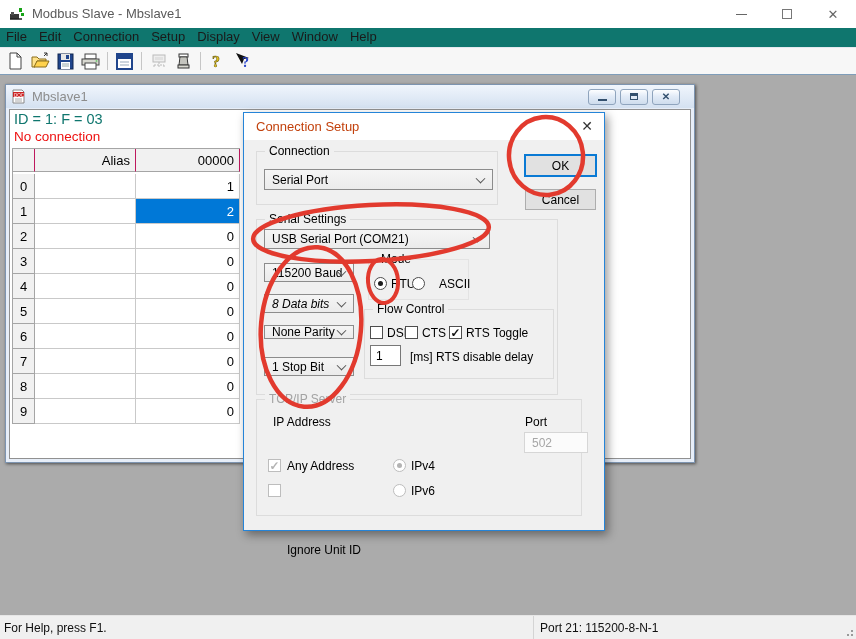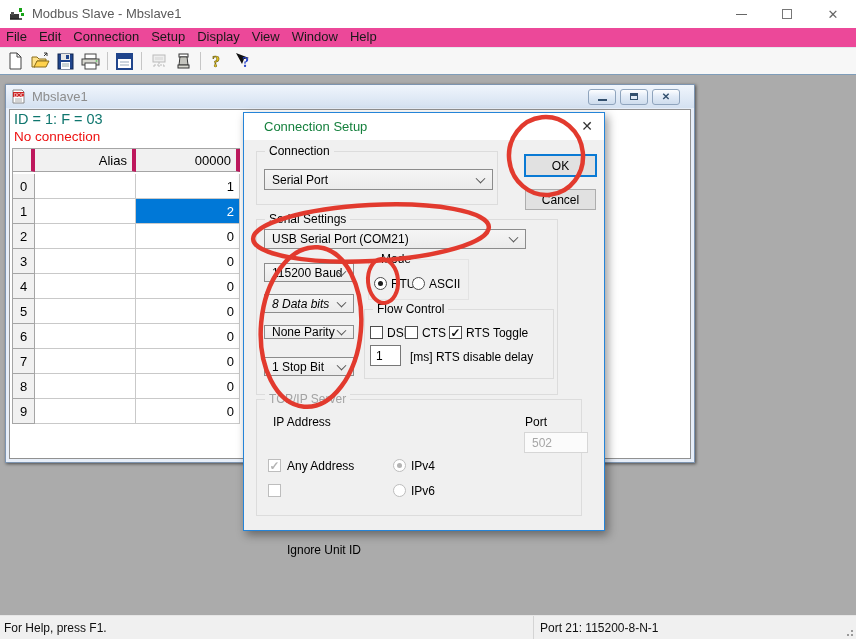--- a/index.html
+++ b/index.html
@@ -8,21 +8,21 @@
   
   .titlebar { position:absolute; left:0; top:0; width:856px; height:28px; background:#fff; }
   .app-icon { position:absolute; left:9px; top:6px; width:16px; height:16px; }
   .title-text { position:absolute; left:32px; top:6px; font-size:13px; color:#5a5a5a; }
   .winbtn { position:absolute; top:0; width:46px; height:28px; display:flex; align-items:center; justify-content:center; color:#666; }
   .winbtn-min { right:92px; } .winbtn-max { right:46px; } .winbtn-close { right:0; }
   .glyph-min { width:11px; height:0; border-top:1px solid #666; display:block; }
   .glyph-max { width:10px; height:10px; border:1px solid #777; display:block; }
   .glyph-close { font-size:13px; color:#666; }
 
-  .menubar { position:absolute; left:0; top:28px; width:856px; height:20px; background:#ec4899; border-bottom:1px solid #e4e9ef; display:flex; padding-left:0; font-size:13px; color:#1a1a1a; }
+  .menubar { position:absolute; left:0; top:28px; width:856px; height:20px; background:#0f766e; border-bottom:1px solid #e4e9ef; display:flex; padding-left:0; font-size:13px; color:#1a1a1a; }
   .menu-item { padding:1px 6px 0 6px; }
 
   .toolbar { position:absolute; left:0; top:48px; width:856px; height:27px; background:#f7f7f7; border-bottom:1px solid #7f9db9; display:flex; align-items:center; padding-left:3px; }
   .tb-btn { width:25px; height:24px; display:flex; align-items:center; justify-content:center; }
   .tb-sep { width:1px; height:18px; background:#c6c6c6; margin:0 4px; }
 
   
   .mdi { position:absolute; left:0; top:75px; width:856px; height:540px; background:#ababab; }
 
   
@@ -34,29 +34,29 @@
   .cb-min { width:9px; height:0; border-top:2px solid #33506e; margin-top:6px; }
   .cb-restore { width:8px; height:7px; border:1px solid #33506e; border-top:3px solid #33506e; }
   .cb-close { font-size:10px; font-weight:bold; line-height:1; }
   .child-body { position:absolute; left:3px; top:24px; width:682px; height:350px; background:#fff; border:1px solid #919191; }
   .info-line1 { position:absolute; left:4px; top:1px; font-size:14.5px; color:#0f766e; }
   .info-line2 { position:absolute; left:4px; top:19px; font-size:13.5px; color:#ee1111; }
 
   
   .grid { position:absolute; left:2px; top:38px; display:grid; grid-template-columns:22px 101px 104px; grid-auto-rows:25px; border-left:1px solid #a5a5a5; border-top:1px solid #a5a5a5; }
   .grid > div { border-right:1px solid #c9c9c9; border-bottom:1px solid #c9c9c9; display:flex; align-items:center; font-size:13px; }
-  .grid .hd { background:#f1f1f1; border-right:4px solid #be185d; border-bottom:1px solid #a5a5a5; height:23px; }
+  .grid .hd { background:#f1f1f1; border-right:1px solid #be185d; border-bottom:1px solid #a5a5a5; height:23px; }
   .r { justify-content:flex-end; padding-right:5px; }
   .c { justify-content:center; }
   .rowhdr { background:#f1f1f1; border-right:1px solid #a5a5a5 !important; border-bottom:1px solid #a5a5a5 !important; }
   .cell-selected { background:#0078d7; color:#fff; }
 
   
   .dialog { position:absolute; left:243px; top:112px; width:362px; height:419px; background:#f0f0f0; border:1px solid #2584d8; box-shadow:3px 4px 9px rgba(0,0,0,.4); }
-  .dlg-title { height:27px; background:#fff; display:flex; align-items:center; padding-left:20px; font-size:13px; color:#15803d; }
+  .dlg-title { height:27px; background:#fff; display:flex; align-items:center; padding-left:12px; font-size:13px; color:#c2410c; }
   .dlg-close { position:absolute; right:11px; top:5px; font-size:14px; color:#333; }
   .group { position:absolute; border:1px solid #dcdcdc; }
   .group-label { position:absolute; top:-8px; left:8px; background:#f0f0f0; padding:0 4px; font-size:12px; color:#000; }
   .group-label.dis, .dis { color:#a3a3a3; }
 
   .combo { position:absolute; background:linear-gradient(#f5f5f5,#ebebeb); border:1px solid #8c8c8c; display:flex; align-items:center; padding:0 7px; font-size:12px; color:#000; }
   .combo .chev { position:absolute; right:8px; top:50%; width:7px; height:7px; border-right:1.4px solid #555; border-bottom:1.4px solid #555; transform:translateY(-70%) rotate(45deg); }
   .combo.disabled { background:#fbfbfb; border-color:#d6d6d6; color:#a6a6a6; }
   .combo.disabled .chev { border-color:#bdbdbd; }
 
@@ -266,21 +266,21 @@
     <span>Serial Port</span>
       <span class="chev"></span>
   </div>
 
   <div class="btn btn-ok">OK</div>
   <div class="btn btn-cancel">Cancel</div>
 
   <div class="group" style="left:12px; top:106px; width:302px; height:176px;">
     <span class="group-label">Serial Settings</span>
   </div>
-  <div class="combo" style="left:20px; top:116px; width:262px; height:20px;">
+  <div class="combo" style="left:20px; top:116px; width:226px; height:20px;">
     <span>USB Serial Port (COM21)</span>
       <span class="chev"></span>
   </div>
   <div class="combo" style="left:20px; top:150px; width:90px; height:19px;">
     <span>115200 Baud</span>
       <span class="chev"></span>
   </div>
   <div class="combo" style="left:20px; top:181px; width:90px; height:19px;font-style:italic;">
     <span>8 Data bits</span>
       <span class="chev"></span>
@@ -293,21 +293,21 @@
     <span>1 Stop Bit</span>
       <span class="chev"></span>
   </div>
 
   <div class="group" style="left:124px; top:146px; width:101px; height:41px; border-color:#e3e3e3;">
     <span class="group-label">Mode</span>
   </div>
   <div class="radio sel" style="left:130px; top:164px;"></div>
   <span class="lbl" style="left:147px; top:164px;">RTU</span>
   <div class="radio" style="left:168px; top:164px;"></div>
-  <span class="lbl" style="left:185px; top:164px;text-align:center;">ASCII</span>
+  <span class="lbl" style="left:195px; top:164px;text-align:center;">ASCII</span>
 
   <div class="group" style="left:120px; top:196px; width:190px; height:70px;">
     <span class="group-label">Flow Control</span>
   </div>
   <div class="checkbox" style="left:126px; top:213px;"></div>
   <span class="lbl" style="left:143px; top:213px;">DSR</span>
   <div class="checkbox" style="left:161px; top:213px;"></div>
   <span class="lbl" style="left:178px; top:213px;">CTS</span>
   <div class="checkbox" style="left:205px; top:213px;">✓</div>
   <span class="lbl" style="left:222px; top:213px;">RTS Toggle</span>

